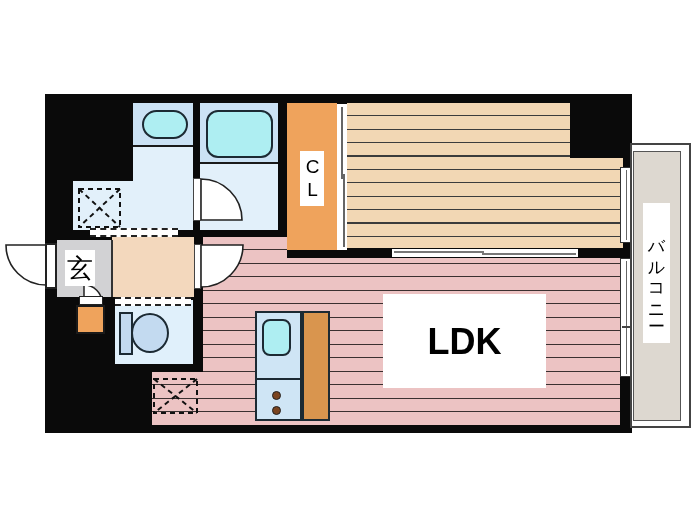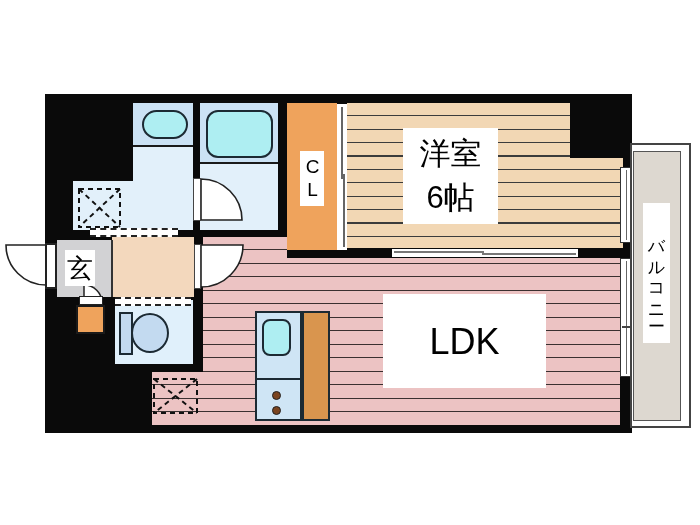--- a/index.html
+++ b/index.html
@@ -61,21 +61,21 @@
   
   .leaf{background:#fff;border:2px solid #222;}
   .front-leaf{left:45px;top:243px;width:12px;height:46px;}
   .bath-leaf{left:193px;top:178px;width:8px;height:43px;background:#fff;border:1px solid #444;}
   .ldk-leaf{left:194px;top:244px;width:7px;height:45px;background:#fff;border:1px solid #444;}
   .genkan-leaf{left:79px;top:296px;width:24px;height:9px;background:#fff;border:1.5px solid #222;}
 
   
   .label{background:#fff;color:#000;display:flex;align-items:center;justify-content:center;text-align:center;}
   .lbl-west{left:403px;top:128px;width:95px;height:96px;flex-direction:column;font-size:31px;line-height:44px;font-weight:500;}
-  .lbl-ldk{left:383px;top:294px;width:163px;height:94px;flex-direction:column;font-size:36px;line-height:45px;font-weight:400;text-align:right;}
+  .lbl-ldk{left:383px;top:294px;width:163px;height:94px;flex-direction:column;font-size:36px;line-height:45px;font-weight:700;text-align:right;}
   .lbl-cl{left:300px;top:151px;width:24px;height:55px;font-size:19px;writing-mode:vertical-rl;text-orientation:upright;letter-spacing:2px;}
   .lbl-gen{left:65px;top:250px;width:30px;height:36px;font-size:26px;}
   .lbl-bal{left:643px;top:203px;width:27px;height:140px;font-size:17px;writing-mode:vertical-rl;text-orientation:upright;letter-spacing:3px;}
 
   svg.overlay{position:absolute;left:0;top:0;width:700px;height:525px;pointer-events:none;}
 </style>
 </head>
 <body>
 
 <div class="stage">
@@ -150,24 +150,20 @@
       <line x1="154" y1="379" x2="197" y2="413"></line>
       <line x1="197" y1="379" x2="154" y2="413"></line>
     </g>
   </svg>
 
   <div class="abs leaf front-leaf"></div>
   <div class="abs bath-leaf"></div>
   <div class="abs ldk-leaf"></div>
   <div class="abs genkan-leaf"></div>
 
-  <div class="abs label lbl-west">
-    <span>洋室</span>
-    <span>6帖</span>
-  </div>
   <div class="abs label lbl-ldk">
     <span>LDK</span>
   </div>
   <div class="abs label lbl-cl">CL</div>
   <div class="abs label lbl-gen">玄</div>
   <div class="abs label lbl-bal">バルコニー</div>
 
 </div>
 
 </body></html>

